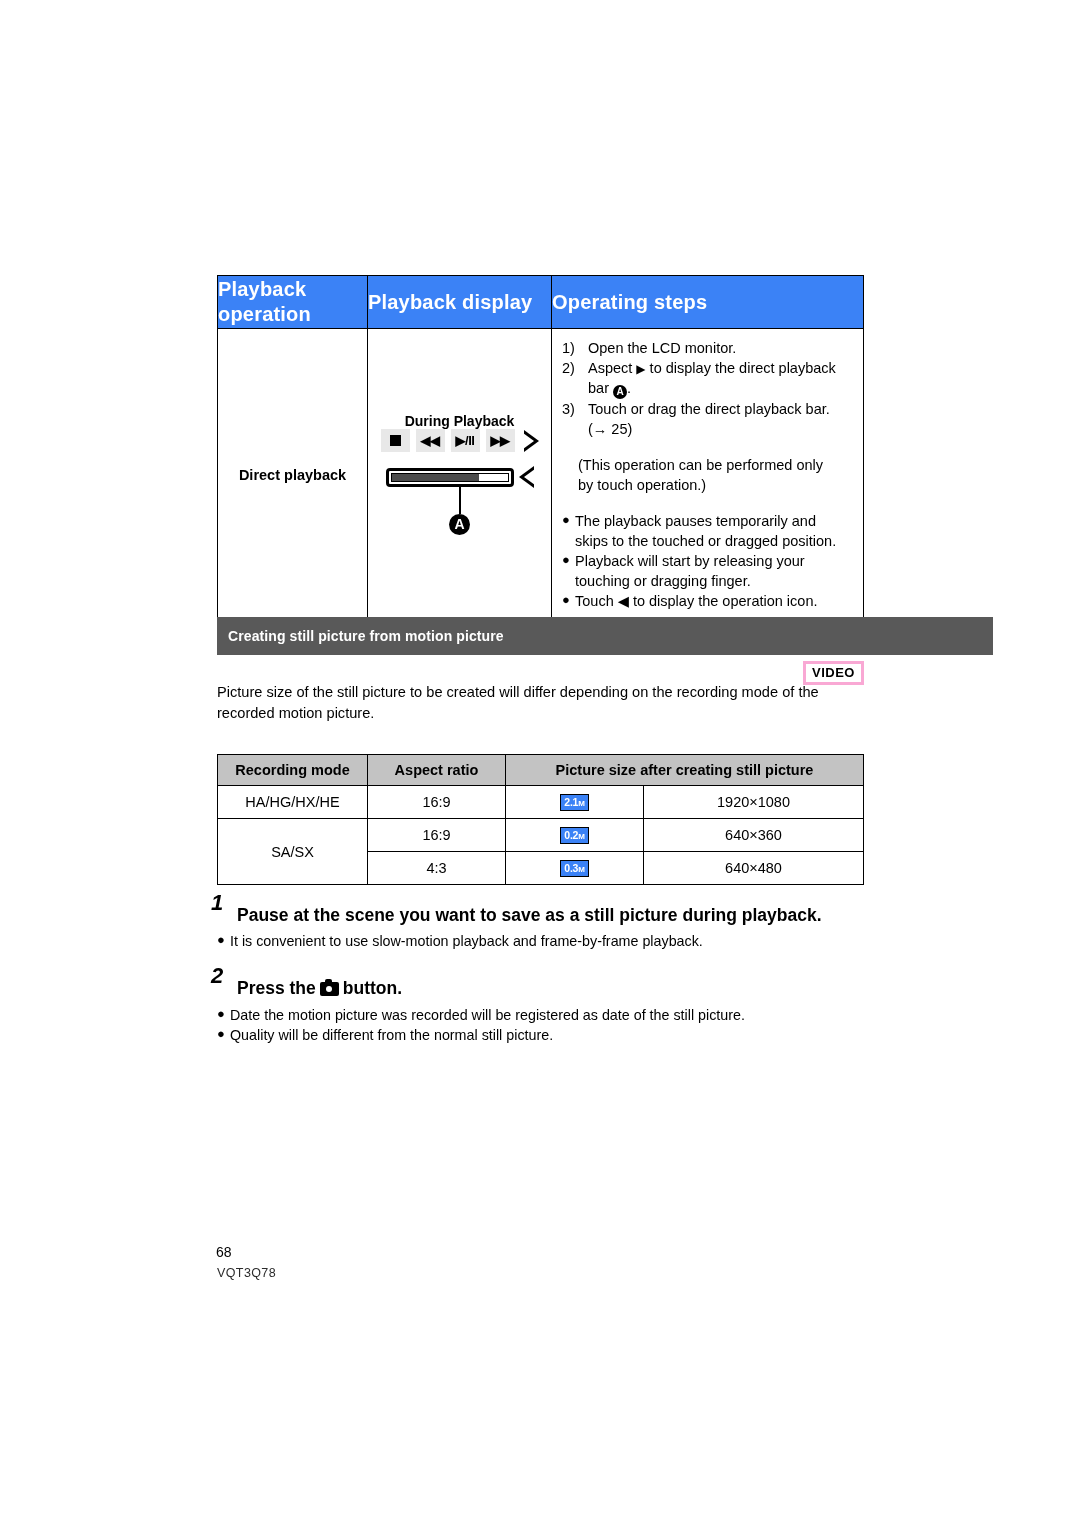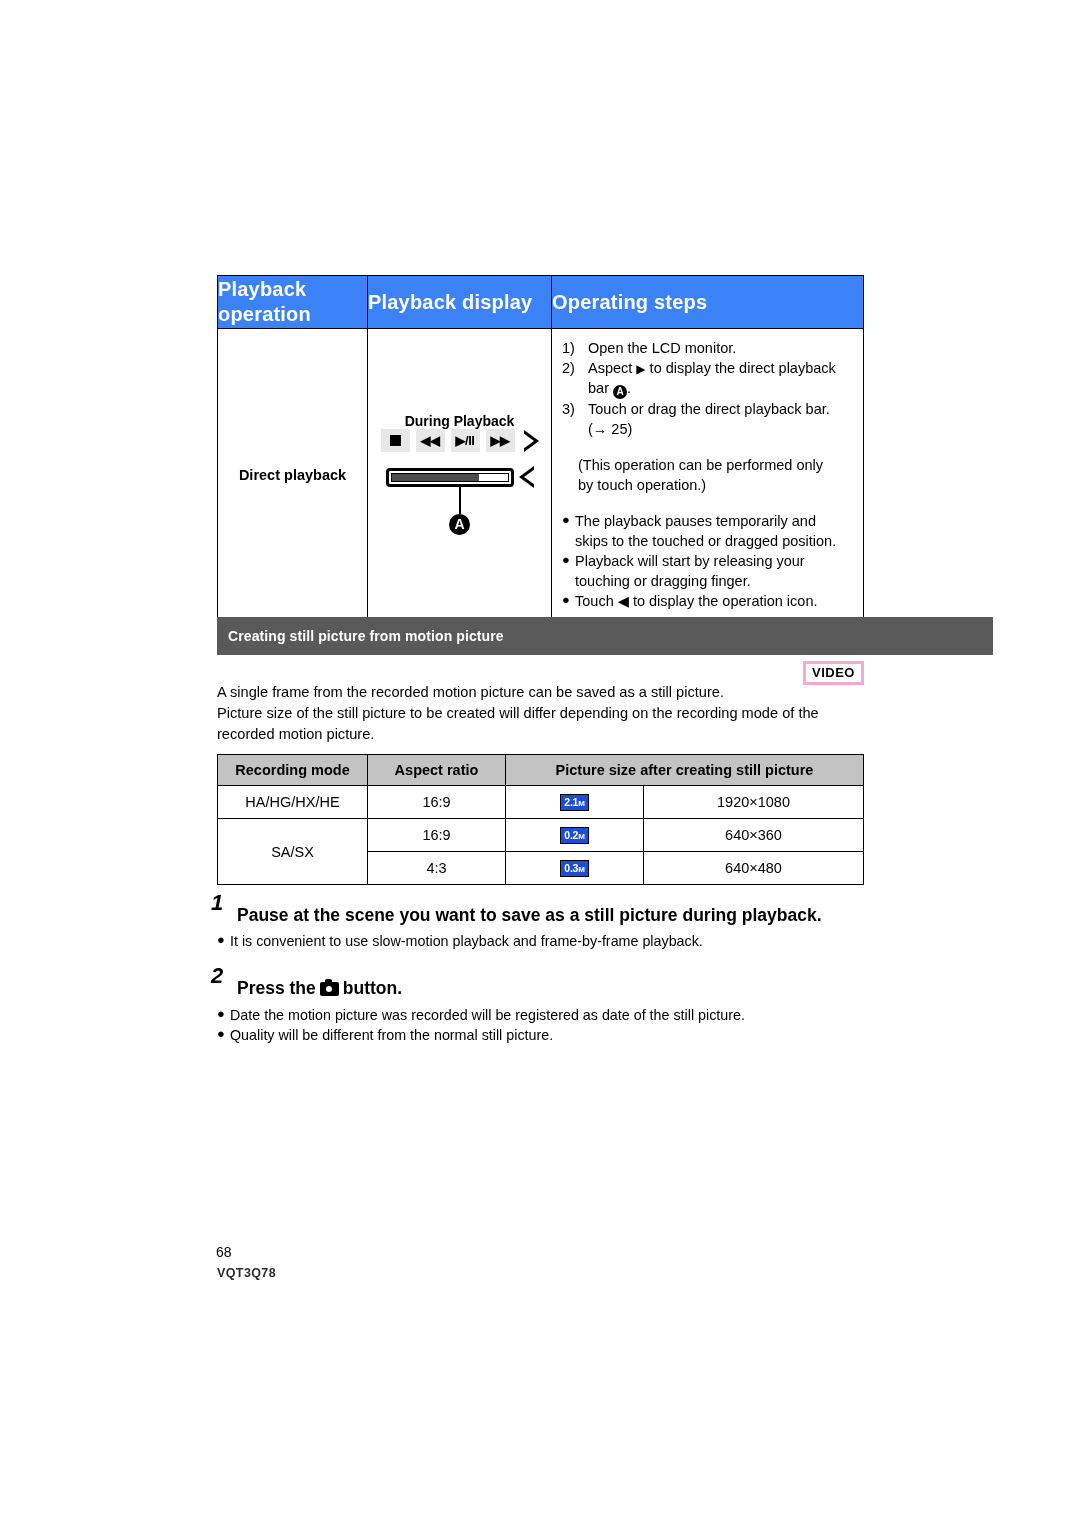--- a/index.html
+++ b/index.html
@@ -277,21 +277,21 @@
     height: 30px;
   }
   #table-recmode td {
     text-align: center;
     font-size: 14.5px;
     height: 32px;
     background: #fff;
   }
   .sizebadge {
     display: inline-block;
-    background: #1d4ed8;
+    background: #3b82f6;
     color: #fff;
     font-size: 10.5px;
     font-weight: bold;
     line-height: 1;
     padding: 2px 3px;
     border: 1px solid #000;
     letter-spacing: -.2px;
   }
   .sizebadge .u {
     font-size: 8px;
@@ -363,21 +363,20 @@
     font-size: 14px;
     font-weight: normal;
   }
   #doc-code {
     position: absolute;
     left: 217px;
     top: 1266px;
     font-size: 12.5px;
     color: #2b2b2b;
     letter-spacing: .4px;
-    font-weight: bold;
   }
 </style>
 </head>
 <body>
 
 <div class="page">
 
   <table class="tbl" id="table-playback">
     <colgroup>
       <col style="width:150px">
@@ -453,21 +452,20 @@
           </div>
         </td>
       </tr>
     </tbody>
   </table>
 
   <div id="section-heading">Creating still picture from motion picture</div>
   <div id="video-badge">VIDEO</div>
 
   <div id="intro-text">
-    <div>A single frame from the recorded motion picture can be saved as a still picture.</div>
     <div>Picture size of the still picture to be created will differ depending on the recording mode of the recorded motion picture.</div>
   </div>
 
   <table class="tbl" id="table-recmode">
     <colgroup>
       <col style="width:150px">
         <col style="width:138px">
         <col style="width:138px">
         <col style="width:220px">
     </colgroup>

